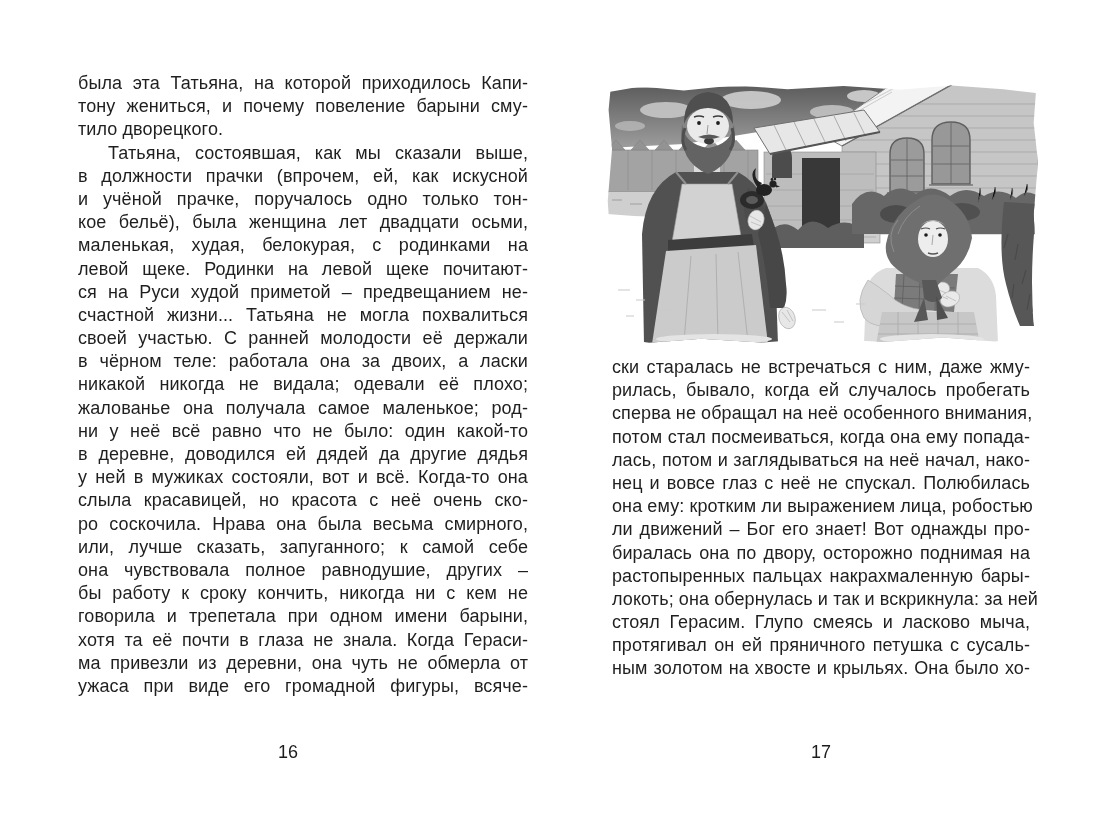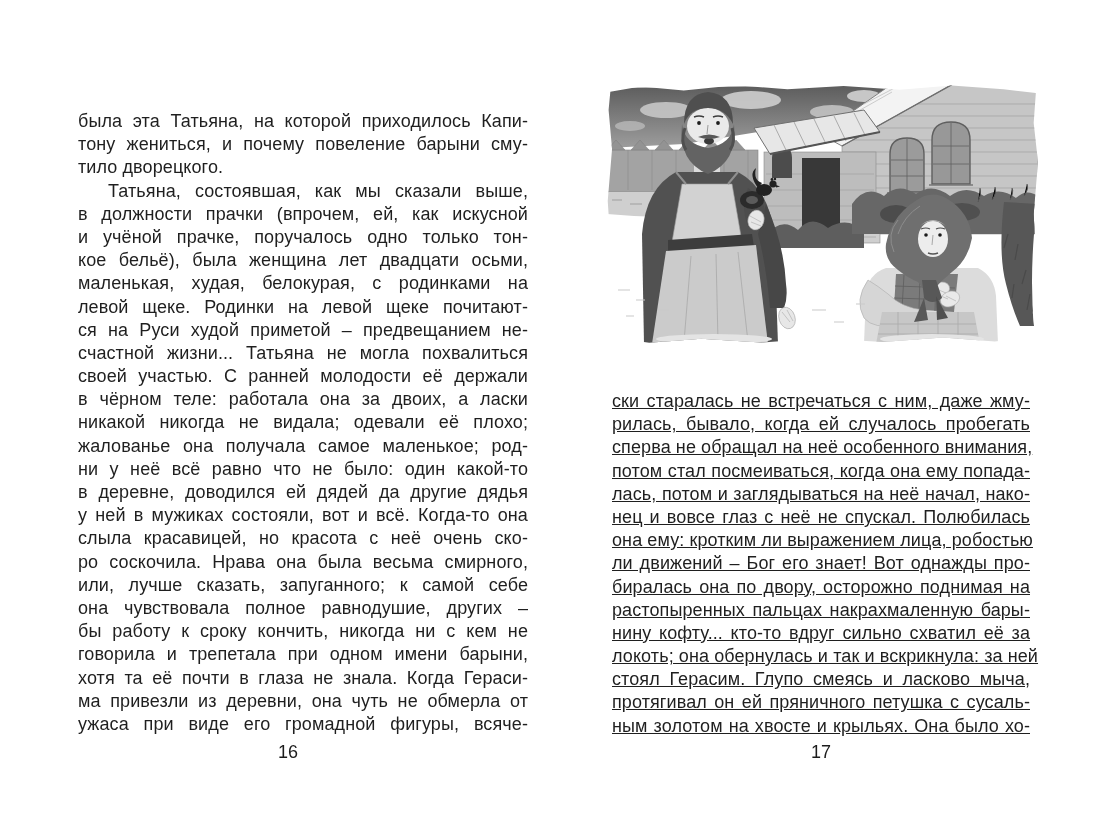--- a/index.html
+++ b/index.html
@@ -9,22 +9,22 @@
     font-family:"Liberation Sans", sans-serif;
     color:#1f1f1f;
     overflow:hidden;
   }
   .page-col{
     position:absolute;
     font-size:18px;
     line-height:23.2px;
     letter-spacing:0.1px;
   }
-  #left-col{left:78px;top:72px;width:450px;margin-top:38px;}
-  #right-col{left:612px;top:390px;width:418px;text-decoration:underline;}
+  #left-col{left:78px;top:72px;width:450px;}
+  #right-col{left:612px;top:356px;width:418px;}
   .line{
     text-align:justify;
     text-align-last:justify;
     -moz-text-align-last:justify;
     white-space:nowrap;
     height:23.2px;
   }
   .line.indent{text-indent:30px;}
   .line.endpara{text-align-last:left;-moz-text-align-last:left;}
   .pagenum{
@@ -217,21 +217,20 @@
     <div class="line">ски старалась не встречаться с ним, даже жму-</div>
     <div class="line">рилась, бывало, когда ей случалось пробегать</div>
     <div class="line">сперва не обращал на неё особенного внимания,</div>
     <div class="line">потом стал посмеиваться, когда она ему попада-</div>
     <div class="line">лась, потом и заглядываться на неё начал, нако-</div>
     <div class="line">нец и вовсе глаз с неё не спускал. Полюбилась</div>
     <div class="line">она ему: кротким ли выражением лица, робостью</div>
     <div class="line">ли движений – Бог его знает! Вот однажды про-</div>
     <div class="line">биралась она по двору, осторожно поднимая на</div>
     <div class="line">растопыренных пальцах накрахмаленную бары-</div>
-    <div class="line">нину кофту... кто-то вдруг сильно схватил её за</div>
     <div class="line">локоть; она обернулась и так и вскрикнула: за ней</div>
     <div class="line">стоял Герасим. Глупо смеясь и ласково мыча,</div>
     <div class="line">протягивал он ей пряничного петушка с сусаль-</div>
     <div class="line">ным золотом на хвосте и крыльях. Она было хо-</div>
   </div>
 
 <div class="pagenum" id="pn-left">16</div>
 <div class="pagenum" id="pn-right">17</div>
 
 </body></html>

